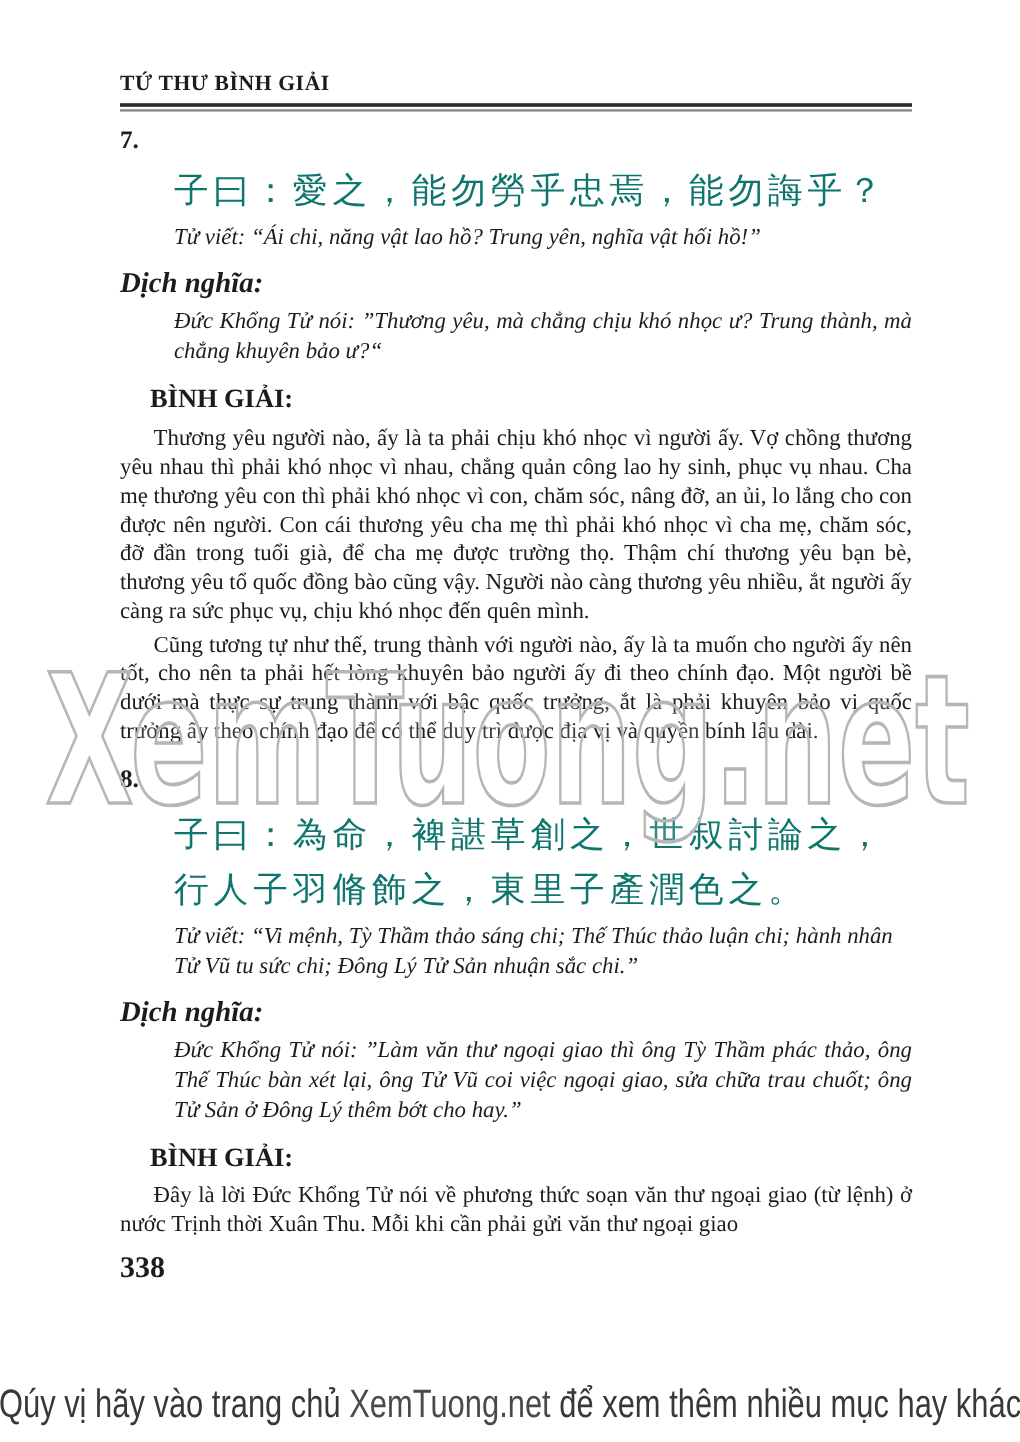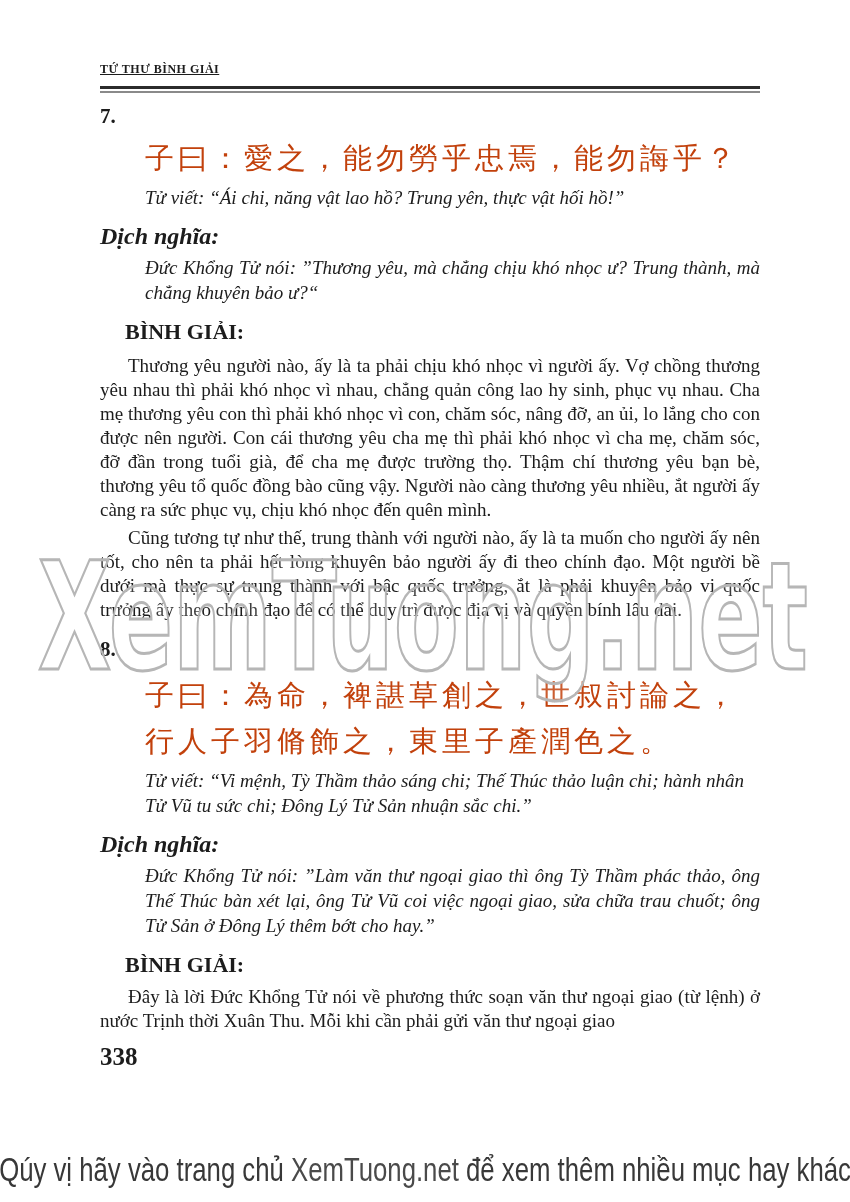--- a/index.html
+++ b/index.html
@@ -13,45 +13,44 @@
     color: #1c1c1c;
     overflow: hidden;
   }
   .content {
     position: absolute;
     left: 100px;
     top: 56px;
     width: 660px;
   }
   .book-title {
-    font-size: 12px;
+    font-size: 18px;
     font-weight: bold;
     letter-spacing: 0.5px;
     line-height: 26px;
-    text-decoration: underline;
   }
   .header-rule {
     margin-top: 4px;
     height: 7px;
     border-top: 3px solid #2b2b2b;
     border-bottom: 2px solid #8a8a8a;
   }
   .section-number {
     font-size: 21px;
     font-weight: bold;
     margin-top: 10px;
     line-height: 26px;
   }
   .chinese {
     font-family: "DejaVu Serif", "Liberation Serif", serif;
     font-size: 29px;
     line-height: 46px;
     letter-spacing: 4px;
     margin: 6px 0 0 45px;
-    color: #c2410c;
+    color: #0f766e;
   }
   .translit {
     font-style: italic;
     font-size: 19px;
     line-height: 25px;
     margin: 4px 0 0 45px;
   }
   .label-dn {
     font-style: italic;
     font-weight: bold;
@@ -120,21 +119,21 @@
 <div class="page">
 
   <div class="content">
 
     <div class="book-title">TỨ THƯ BÌNH GIẢI</div>
     <div class="header-rule"></div>
 
     <div>
       <div class="section-number">7.</div>
       <div class="chinese">子曰：愛之，能勿勞乎忠焉，能勿誨乎？</div>
-      <div class="translit">Tử viết: “Ái chi, năng vật lao hồ? Trung yên, thực vật hối hồ!”</div>
+      <div class="translit">Tử viết: “Ái chi, năng vật lao hồ? Trung yên, nghĩa vật hối hồ!”</div>
       <div class="label-dn">Dịch nghĩa:</div>
       <div class="translation">Đức Khổng Tử nói: ”Thương yêu, mà chẳng chịu khó nhọc ư? Trung thành, mà chẳng khuyên bảo ư?“</div>
       <div class="label-bg">BÌNH GIẢI:</div>
       <div class="para">Thương yêu người nào, ấy là ta phải chịu khó nhọc vì người ấy. Vợ chồng thương yêu nhau thì phải khó nhọc vì nhau, chẳng quản công lao hy sinh, phục vụ nhau. Cha mẹ thương yêu con thì phải khó nhọc vì con, chăm sóc, nâng đỡ, an ủi, lo lắng cho con được nên người. Con cái thương yêu cha mẹ thì phải khó nhọc vì cha mẹ, chăm sóc, đỡ đần trong tuổi già, để cha mẹ được trường thọ. Thậm chí thương yêu bạn bè, thương yêu tổ quốc đồng bào cũng vậy. Người nào càng thương yêu nhiều, ắt người ấy càng ra sức phục vụ, chịu khó nhọc đến quên mình.</div>
       <div class="para">Cũng tương tự như thế, trung thành với người nào, ấy là ta muốn cho người ấy nên tốt, cho nên ta phải hết lòng khuyên bảo người ấy đi theo chính đạo. Một người bề dưới mà thực sự trung thành với bậc quốc trưởng, ắt là phải khuyên bảo vị quốc trưởng ấy theo chính đạo để có thể duy trì được địa vị và quyền bính lâu dài.</div>
     </div>
 
     <div>
       <div class="section-number" style="margin-top:14px;">8.</div>
       <div class="chinese" style="margin-top:10px;">子曰：為命，裨諶草創之，世叔討論之，行人子羽脩飾之，東里子產潤色之。</div>

